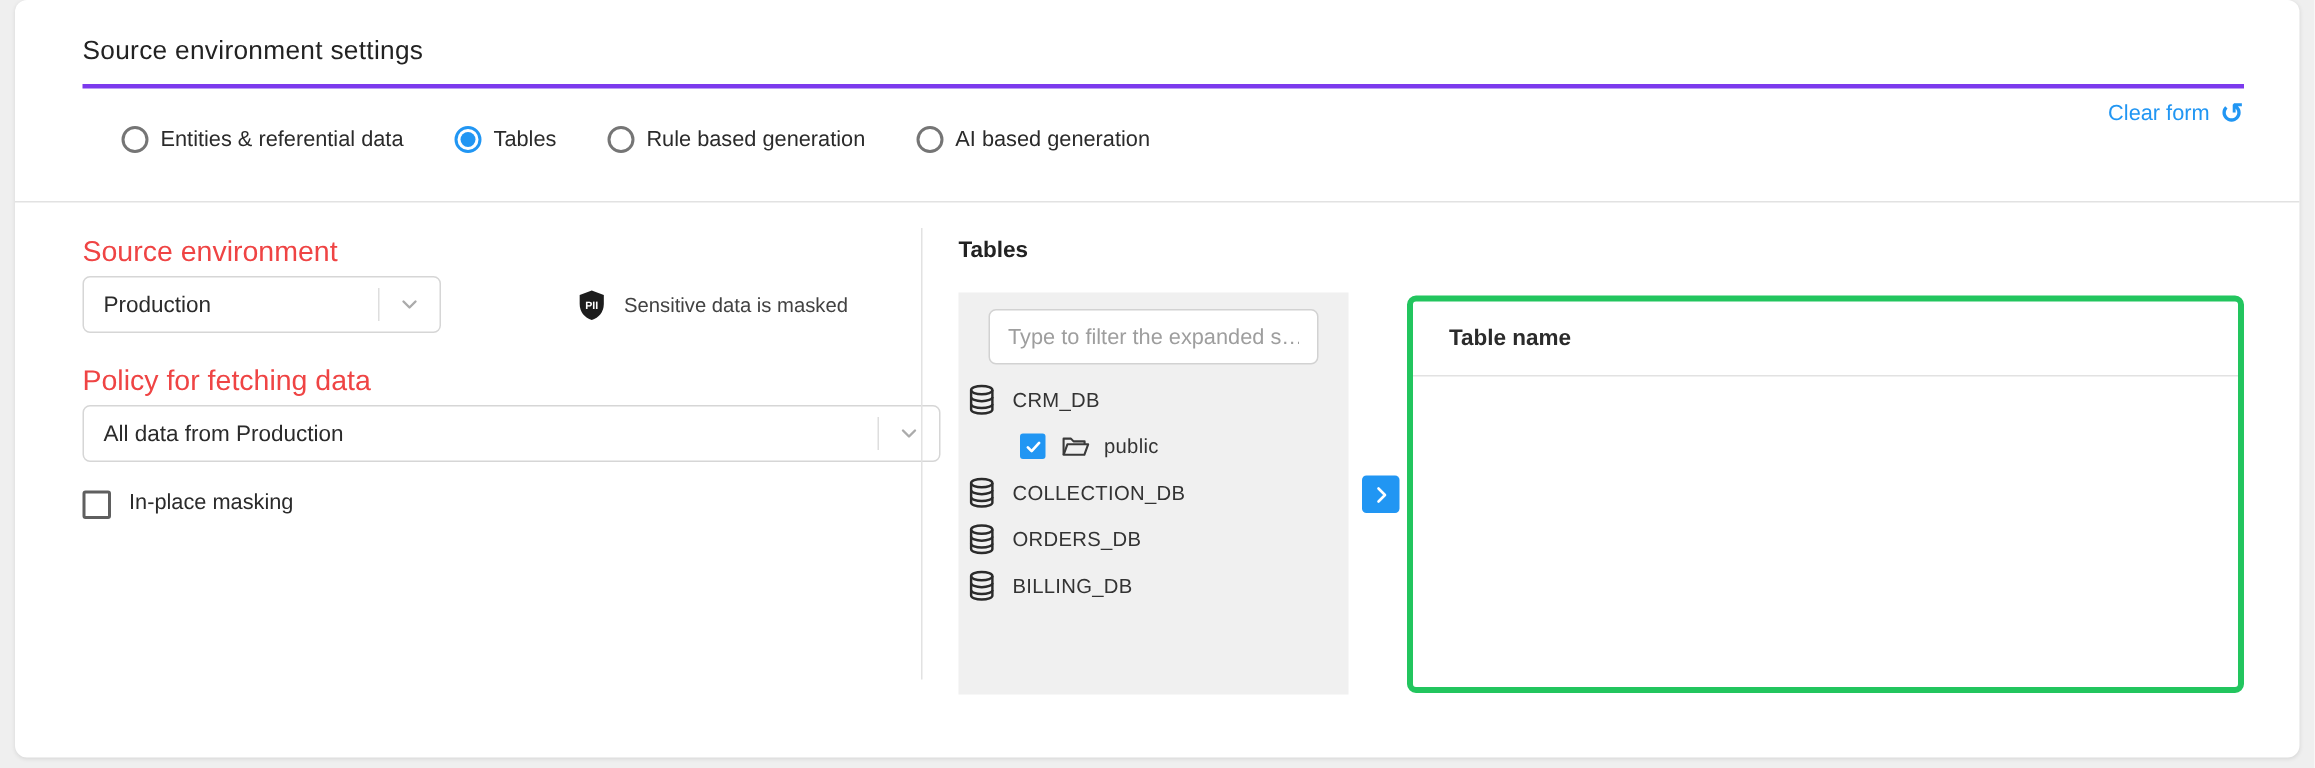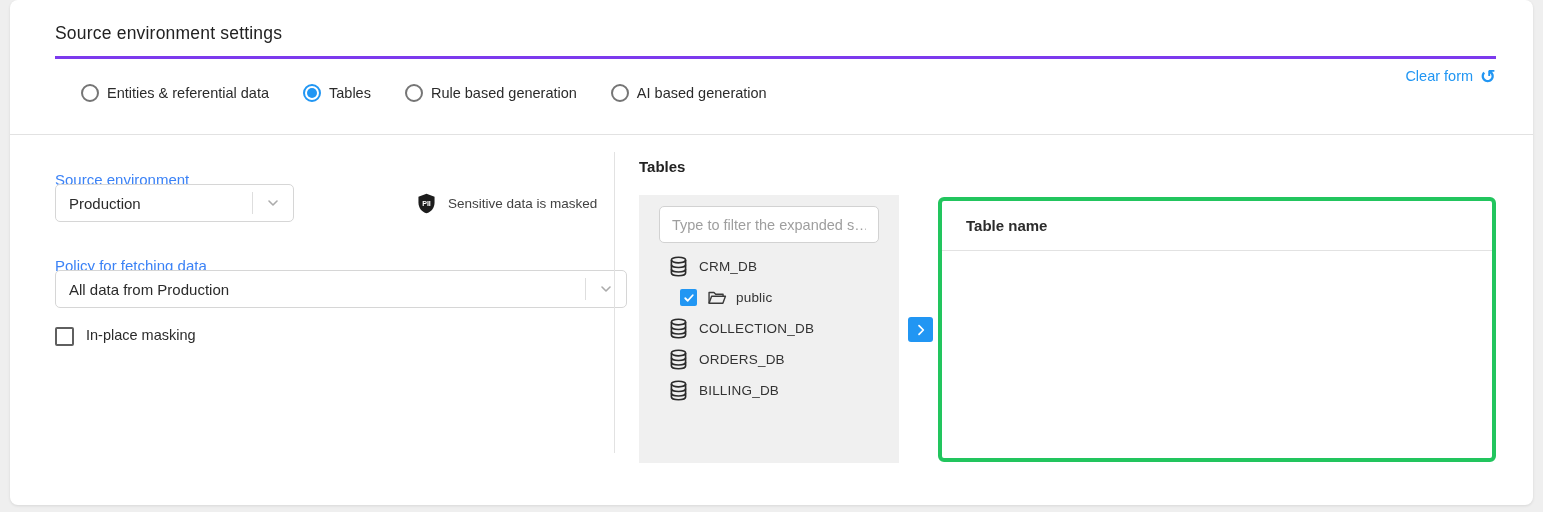--- a/index.html
+++ b/index.html
@@ -50,36 +50,36 @@
   }
   .radio-opt.selected .radio-circle { border-color:#2196F3; }
   .radio-opt.selected .radio-circle::after {
     content:""; width:10px; height:10px; border-radius:50%; background:#2196F3;
   }
   .radio-label { font-size:14.5px; color:#2b2b2b; }
   .section-divider {
     position:absolute; left:0; top:134px; width:100%; height:1px; background:#e2e2e2;
   }
   
-  .field-label { font-size:15px; color:#3b82f6;margin-top:13px; }
+  .field-label { font-size:19px; color:#ef4444; }
   .lbl-source { position:absolute; left:45px; top:158px; }
   .lbl-policy { position:absolute; left:45px; top:244px; }
   .select-box {
     position:absolute; height:38px; background:#fff;
     border:1px solid #d6d6d6; border-radius:5px;
     display:flex; align-items:center; cursor:pointer;
   }
   .select-source { left:45px; top:184px; width:239px; }
   .select-policy { left:45px; top:270px; width:572px; }
   .select-value { flex:1; padding-left:13px; font-size:15px; color:#2b2b2b; white-space:nowrap; overflow:hidden; }
   .select-sep { width:1px; height:22px; background:#dedede; }
   .select-caret { width:40px; display:flex; align-items:center; justify-content:center; }
   .pii-row {
     position:absolute; left:373px; top:192px;
-    display:flex; align-items:center; gap:10px;margin-left:32px;
+    display:flex; align-items:center; gap:10px;
   }
   .pii-text { font-size:13.5px; color:#424242; }
   .checkbox-row {
     position:absolute; left:45px; top:327px;
     display:flex; gap:12px; cursor:pointer;
   }
   .checkbox-empty {
     width:19px; height:19px; border:2px solid #5f5f5f; border-radius:2px; background:#fff;
   }
   .checkbox-label { font-size:14.5px; color:#2b2b2b; }
@@ -101,21 +101,21 @@
     border:1px solid #d2d2d2; border-radius:5px;
     background:#fff; padding:0 12px;
     font-size:14.5px; color:#333;
     font-family:"Liberation Sans", sans-serif;
     outline:none;
   }
   .tree-filter::placeholder { color:#9e9e9e; }
   .tree-list { position:absolute; left:0; top:56px; width:100%; }
   .tree-row {
     height:31px; display:flex; align-items:center; gap:9px;
-    padding-left:28px; cursor:pointer;
+    padding-left:4px; cursor:pointer;
   }
   .tree-row.child { padding-left:41px; }
   .tree-label { font-size:13.5px; color:#333; letter-spacing:.2px; }
   .checkbox-checked {
     width:17px; height:17px; background:#2196F3; border-radius:2px;
     display:flex; align-items:center; justify-content:center; flex:0 0 auto;
   }
   .transfer-btn {
     position:absolute; left:898px; top:317px;
     width:25px; height:25px; background:#2196F3; border:none; border-radius:3px;

